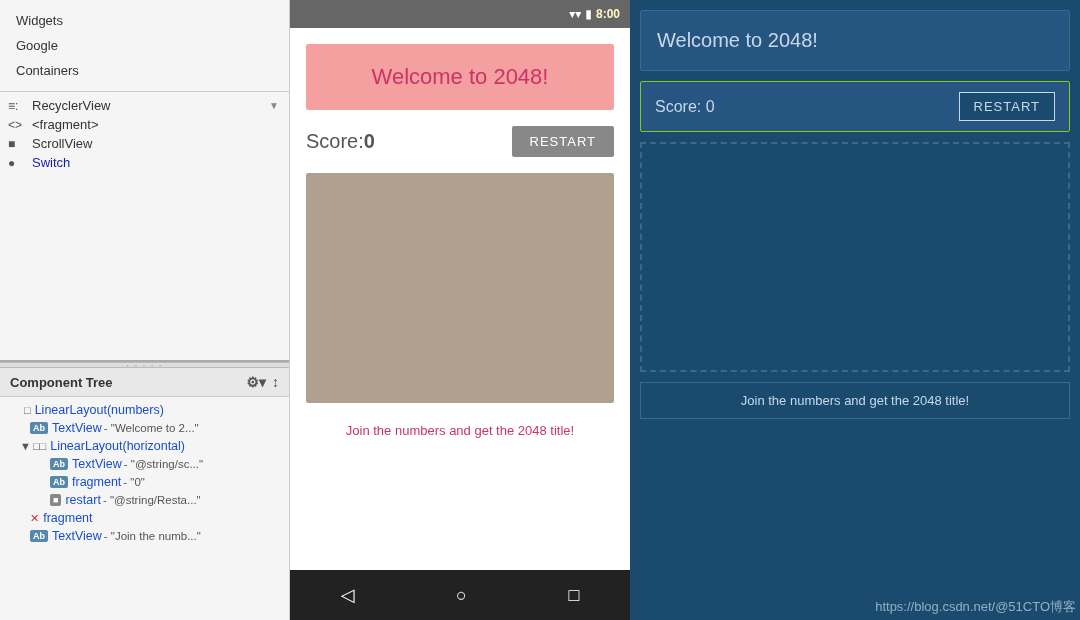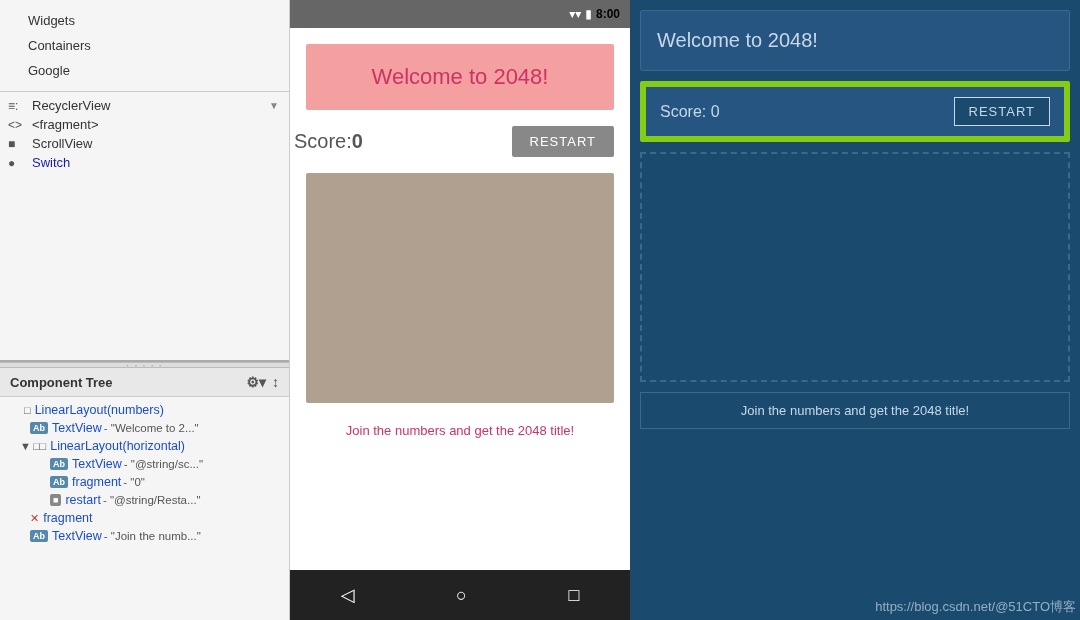--- a/index.html
+++ b/index.html
@@ -50,21 +50,21 @@
 
     .scroll-indicator {
       width: 12px;
       height: 12px;
       margin-left: auto;
       font-size: 10px;
       color: #888;
     }
 
     .left-nav {
-      padding: 8px 16px;
+      padding: 8px 4px;
       border-bottom: 1px solid #ccc;
     }
 
     .left-nav-item {
       padding: 5px 12px;
       font-size: 13px;
       color: #333;
       cursor: pointer;
     }
 
@@ -148,21 +148,21 @@
       display: flex;
       align-items: center;
       justify-content: flex-end;
       padding-right: 10px;
       gap: 6px;
     }
 
     .status-icons { display: flex; align-items: center; gap: 4px; }
     .wifi-icon { color: white; font-size: 12px; }
     .battery-icon { color: white; font-size: 12px; }
-    .time-text { color: #000000; font-size: 12px; font-weight: bold; }
+    .time-text { color: #fef9c3; font-size: 12px; font-weight: bold; }
 
     .phone-content {
       flex: 1;
       background: white;
       display: flex;
       flex-direction: column;
       overflow: hidden;
     }
 
     .welcome-banner {
@@ -175,21 +175,21 @@
 
     .welcome-banner-text {
       color: #cc3366;
       font-size: 22px;
     }
 
     .score-row {
       display: flex;
       align-items: center;
       justify-content: space-between;
-      margin: 0 16px 8px 4px;
+      margin: 0 16px 8px 16px;
     }
 
     .score-label {
       font-size: 20px;
       color: #555;
     }
 
     .restart-btn {
       background: #888;
       color: white;
@@ -252,21 +252,21 @@
 
     .design-welcome-text {
       color: #c8d8e8;
       font-size: 20px;
     }
 
     .design-score-row {
       display: flex;
       align-items: center;
       background: #255580;
-      border: 6px solid #84cc16;
+      border: 1px solid #84cc16;
       padding: 10px 14px;
       margin-bottom: 10px;
       border-radius: 2px;
     }
 
     .design-score-label {
       color: #c8d8e8;
       font-size: 16px;
       flex: 1;
     }
@@ -324,22 +324,22 @@
       letter-spacing: 1px;
     }
   </style>
 </head>
 <body>
 
 <div class="left-panel">
 
   <div class="left-nav">
     <div class="left-nav-item">Widgets</div>
+    <div class="left-nav-item">Google</div>
     <div class="left-nav-item">Containers</div>
-    <div class="left-nav-item">Google</div>
   </div>
 
   <div class="widget-list">
     <div class="widget-item">
       <span class="widget-icon">≡:</span>
       <span>RecyclerView</span>
       <span class="scroll-indicator">▼</span>
     </div>
     <div class="widget-item">
       <span class="widget-icon">&lt;&gt;</span>

